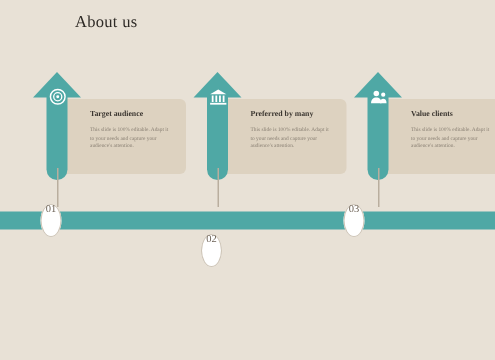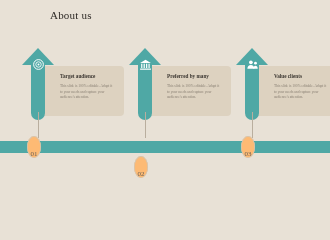--- a/index.html
+++ b/index.html
@@ -44,24 +44,24 @@
     height: 12px;
     background: #4fa8a5;
   }
 
   .timeline-node {
     position: absolute;
     top: 136px;
     width: 14px;
     height: 22px;
     border-radius: 50%;
-    background: #fdba74;
+    background: #ffffff;
     box-shadow: 0 0 0 0.7px #cfc6b8 inset;
     display: flex;
-    align-items: flex-end;
+    align-items: flex-start;
     justify-content: center;
   }
   .timeline-node .num {
     font-size: 7px;
     color: #6d6256;
     font-family: "Liberation Serif", serif;
     line-height: 1;
   }
 
   .stem {
@@ -218,17 +218,17 @@
   <div class="stem" style="left:252px;"></div>
 
   <div id="timeline-bar"></div>
 
   <div class="timeline-node" style="left:27px;">
     <span class="num">01</span>
   </div>
   <div class="timeline-node" style="left:134px;margin-top:20px;">
     <span class="num">02</span>
   </div>
-  <div class="timeline-node" style="left:241px;">
+  <div class="timeline-node" style="left:229px;">
     <span class="num">03</span>
   </div>
 
 </div>
 
 </body></html>

